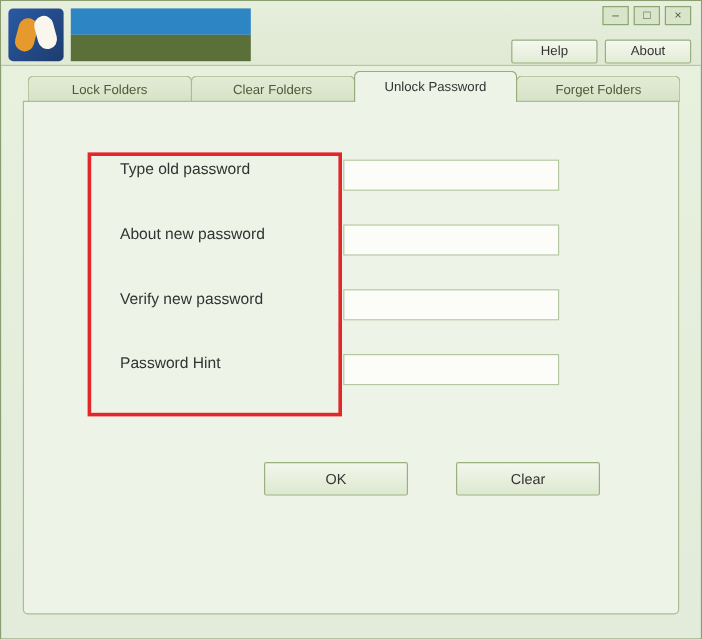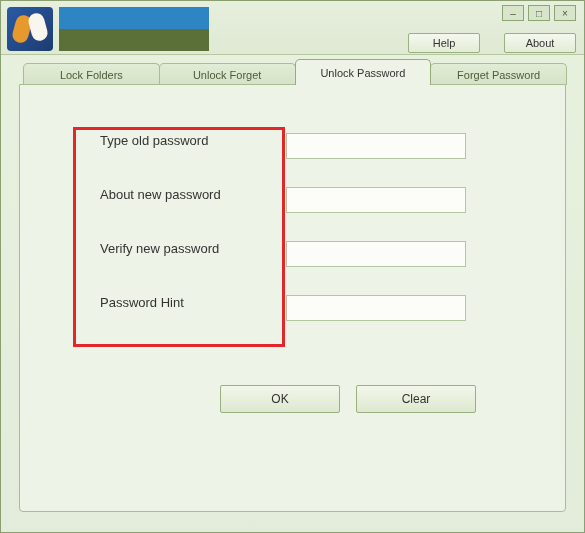--- a/index.html
+++ b/index.html
@@ -75,21 +75,21 @@
     font-size: 10px;
     color: #4a5c35;
     cursor: pointer;
   }
 
   .top-buttons {
     position: absolute;
     right: 8px;
     top: 32px;
     display: flex;
-    gap: 24px;
+    gap: 6px;
     margin-left: 25px;
   }
   .hdr-btn {
     width: 72px; height: 20px;
     border: 1px solid #9ab080;
     background: linear-gradient(#f4f8ef, #e3ecd6);
     font-size: 11px;
     color: #333;
     display: flex;
     align-items: center;
@@ -179,21 +179,21 @@
     padding: 0 6px;
     font-size: 12px;
     outline: none;
   }
 
   .btn-row {
     position: absolute;
     left: 200px;
     top: 300px;
     display: flex;
-    gap: 16px;
+    gap: 40px;
   }
   .act-btn {
     width: 120px;
     height: 28px;
     border: 1px solid #9ab080;
     background: linear-gradient(#f2f7eb, #dde8cf);
     font-size: 12px;
     color: #333;
     display: flex;
     align-items: center;
@@ -223,23 +223,23 @@
     </div>
 
     <div class="top-buttons">
       <div class="hdr-btn">Help</div>
       <div class="hdr-btn">About</div>
     </div>
   </div>
 
   <div class="tabstrip">
     <div class="tab">Lock Folders</div>
-    <div class="tab">Unlock Forget</div>
+    <div class="tab">Clear Folders</div>
     <div class="tab active">Unlock Password</div>
-    <div class="tab">Forget Password</div>
+    <div class="tab">Forget Folders</div>
   </div>
 
   <div class="panel">
     <div class="form-area">
       <div class="highlight-box"></div>
 
       <div class="row">
         <label>Type old password</label>
         <input type="password" value="" style="">
       </div>

